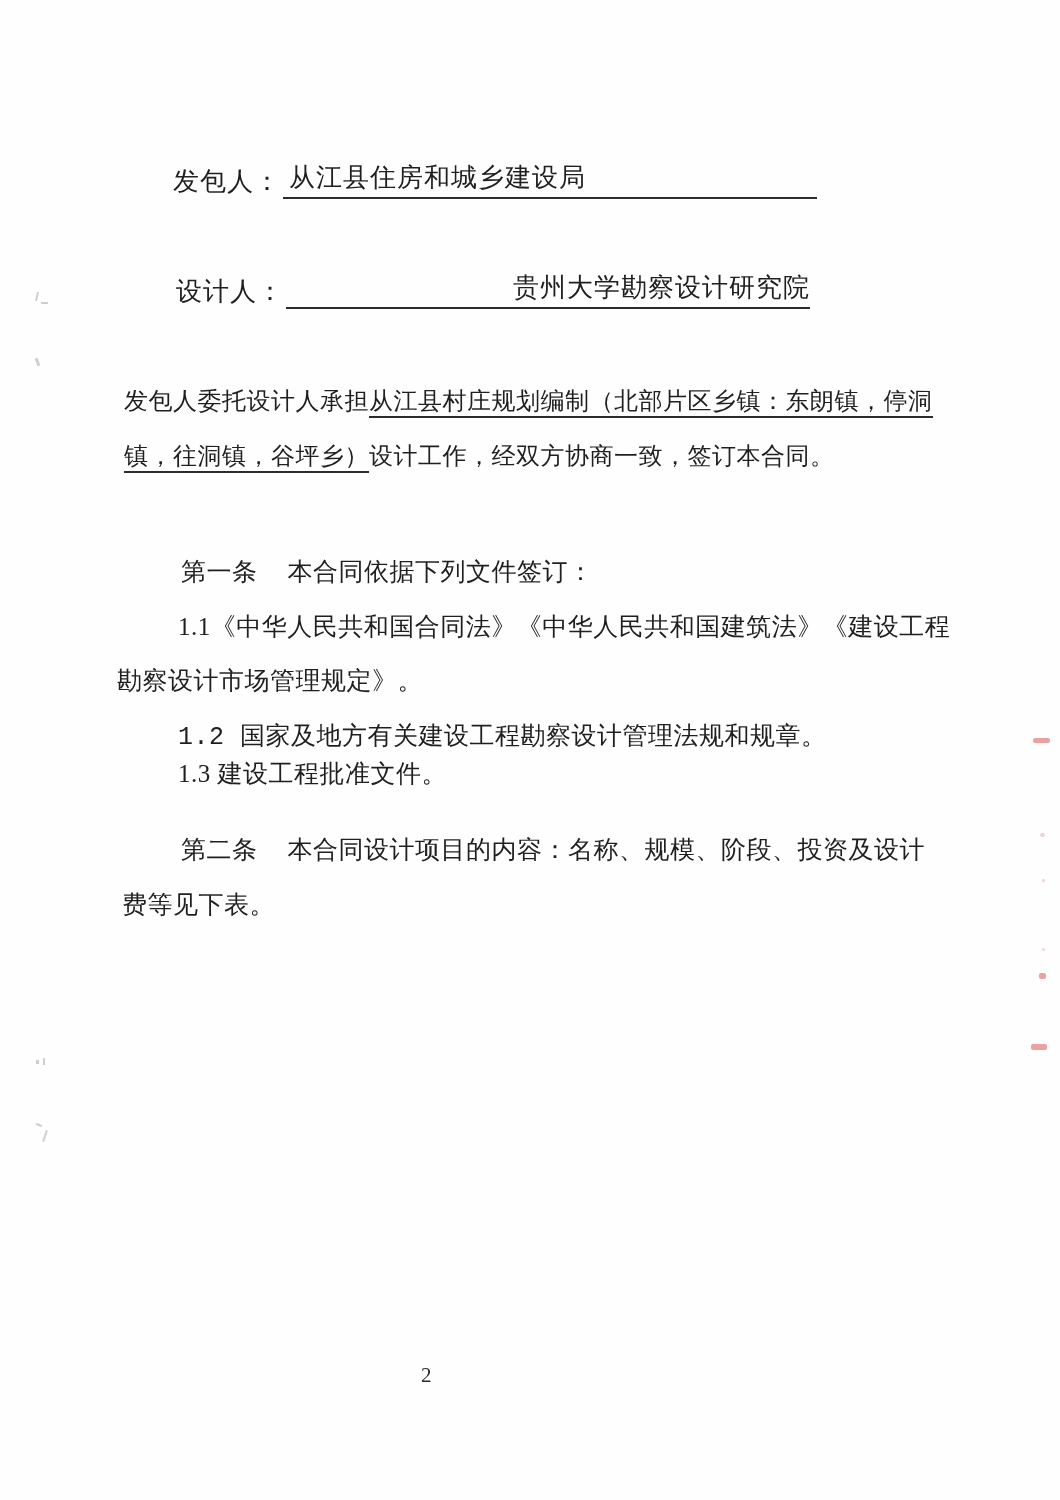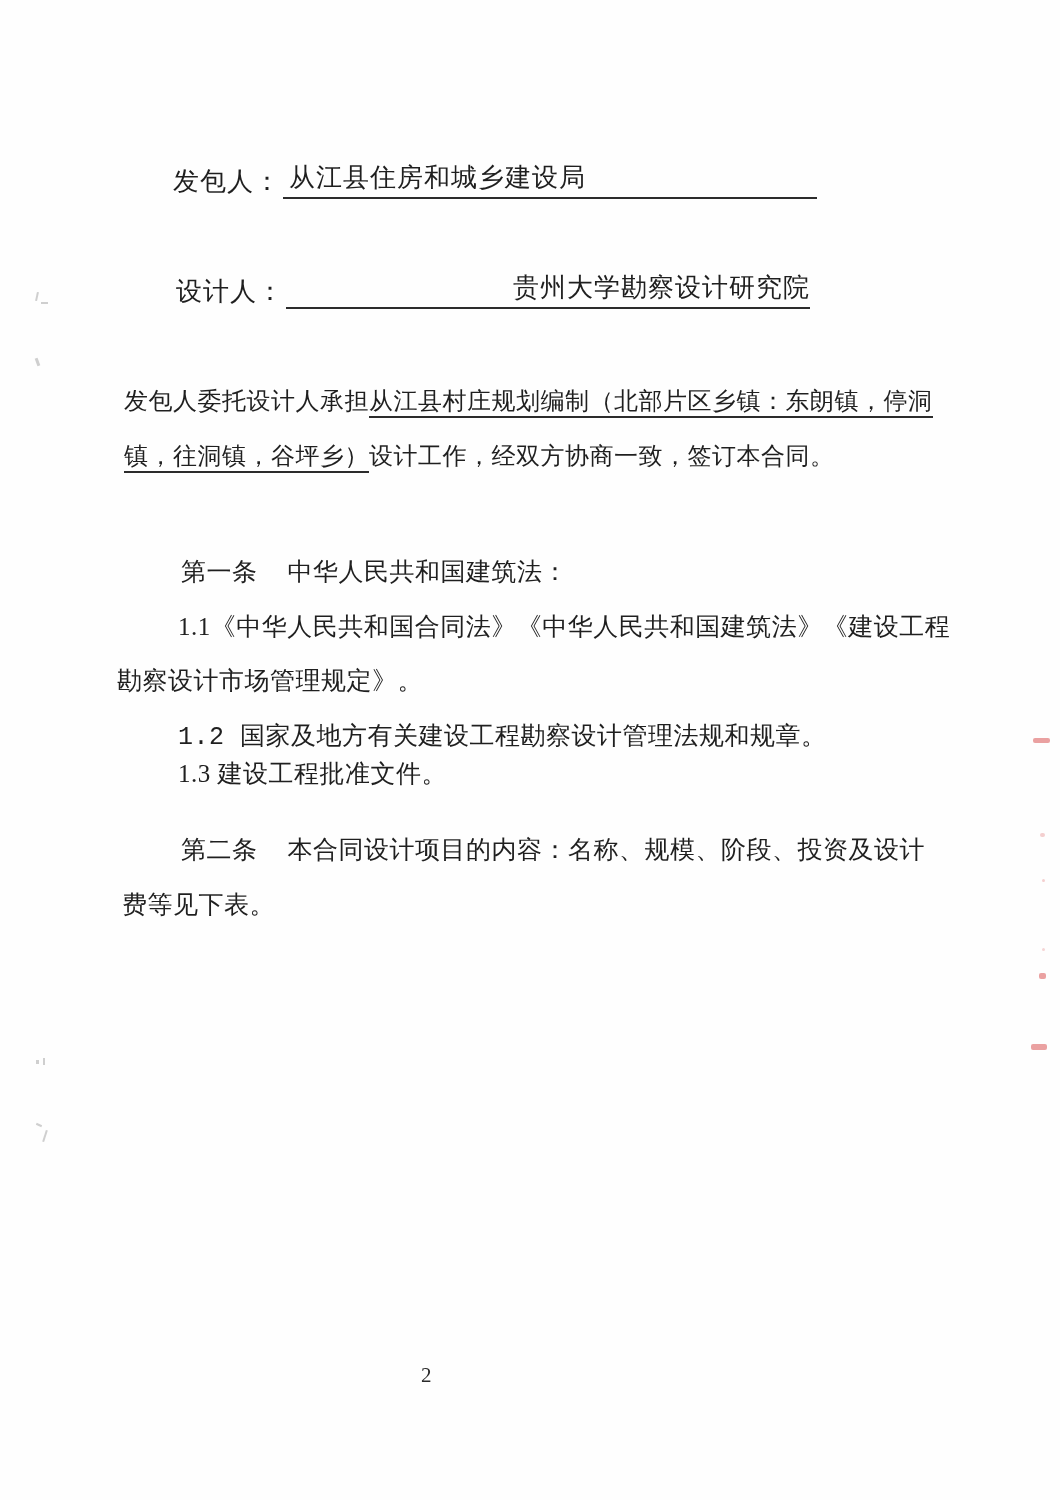--- a/index.html
+++ b/index.html
@@ -59,21 +59,21 @@
 
   <div class="line para" style="top:386px;left:124px;">
     <span>发包人委托设计人承担</span><span class="useg">从江县村庄规划编制（北部片区乡镇：东朗镇，停洞</span>
   </div>
 
   <div class="line para" style="top:441px;left:124px;">
     <span class="useg">镇，往洞镇，谷坪乡）</span><span>设计工作，经双方协商一致，签订本合同。</span>
   </div>
 
   <div class="line" style="top:556px;left:181px;">
-    <span>第一条</span><span class="hgap"></span><span>中华人民共和国建筑法：</span>
+    <span>第一条</span><span class="hgap"></span><span>本合同依据下列文件签订：</span>
   </div>
 
   <div class="line" style="top:611px;left:178px;">1.1《中华人民共和国合同法》《中华人民共和国建筑法》《建设工程</div>
 
   <div class="line" style="top:665px;left:117px;">勘察设计市场管理规定》。</div>
 
   <div class="line" style="top:722px;left:178px;font-family:Liberation Mono, monospace;">1.2 国家及地方有关建设工程勘察设计管理法规和规章。</div>
 
   <div class="line" style="top:758px;left:178px;">1.3 建设工程批准文件。</div>
 

